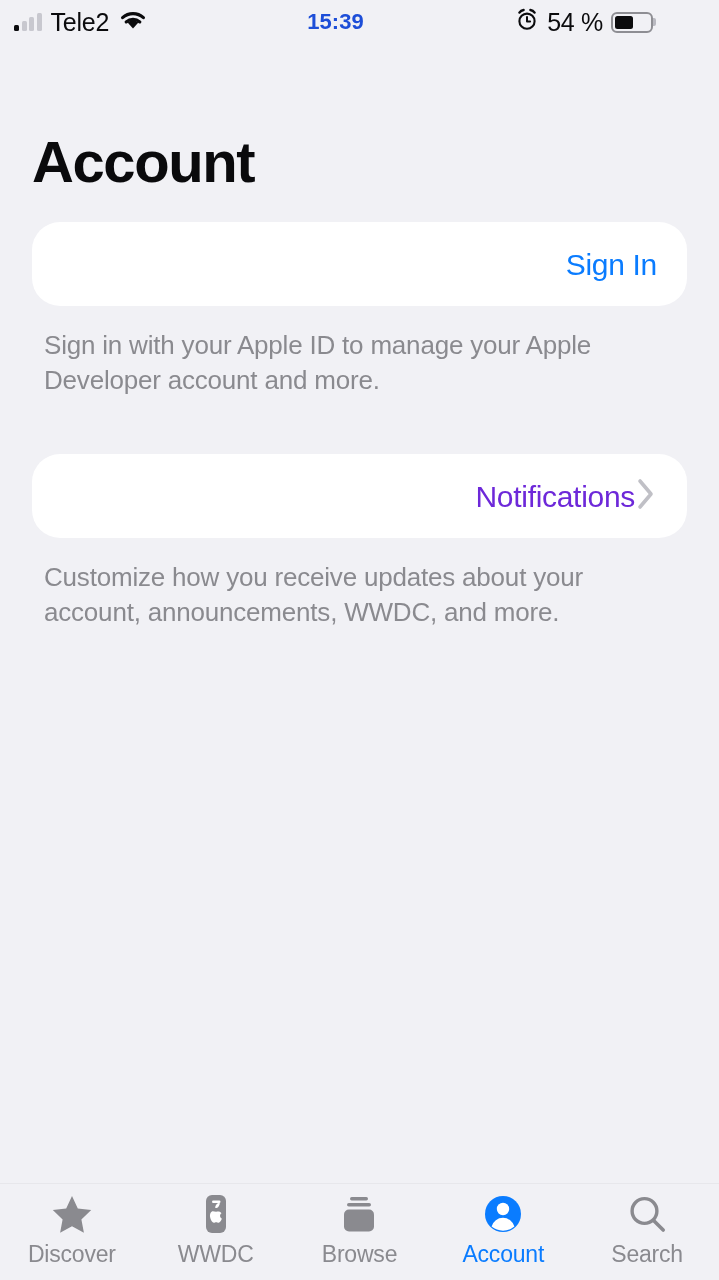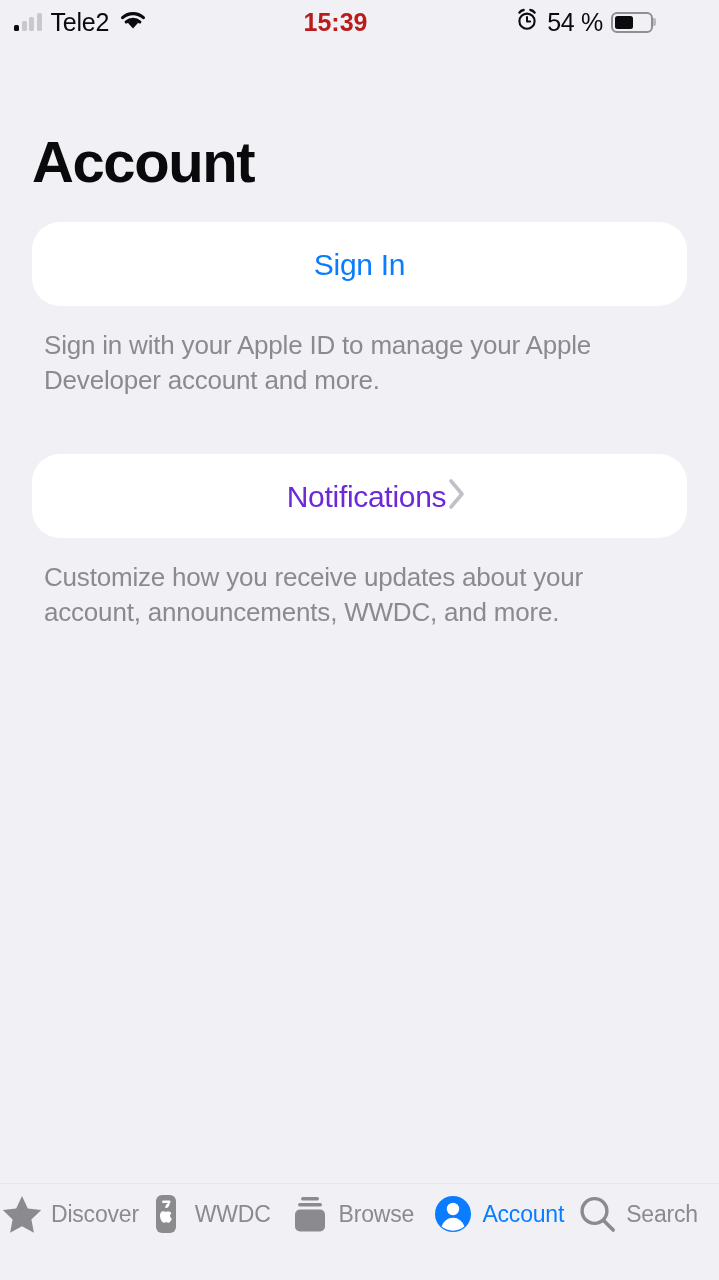--- a/index.html
+++ b/index.html
@@ -59,23 +59,23 @@
   }
   .wifi-icon { display: block; }
 
   .status-center {
     position: absolute;
     left: 0; right: 0;
     text-align: center;
     pointer-events: none;
   }
   .clock {
-    font-size: 25px;
+    font-size: 22px;
     font-weight: bold;
-    color: #b91c1c;
+    color: #1d4ed8;
     letter-spacing: 0px;
   }
 
   .status-right {
     margin-left: auto;
     display: flex;
     align-items: center;
     gap: 8px;
     flex: 0 0 auto;
     z-index: 2;
@@ -131,21 +131,21 @@
     left: 0;
     width: 719px;
   }
   .card {
     margin: 0 32px;
     background: #ffffff;
     border-radius: 28px;
     min-height: 84px;
     display: flex;
     align-items: center;
-    justify-content: center;
+    justify-content: flex-end;
     padding: 0 30px;
     box-sizing: border-box;
   }
   .card-label {
     font-size: 30px;
     letter-spacing: -0.3px;
     line-height: 1.1;
   }
   .card-label.link { color: #0a7cff; }
   .card-label.plain { color: #6d28d9; margin-left: 36px; }
@@ -170,21 +170,21 @@
     width: 719px;
     height: 96px;
     background: #f1f1f5;
     display: flex;
     align-items: flex-start;
     border-top: 1px solid rgba(0,0,0,0.04);
   }
   .tab {
     flex: 1 1 0;
     display: flex;
-    flex-direction: row;
+    flex-direction: column;
     align-items: center;
     gap: 7px;
     padding-top: 8px;
     cursor: pointer;
   }
   .tab-icon {
     height: 44px;
     display: flex;
     align-items: center;
     justify-content: center;

